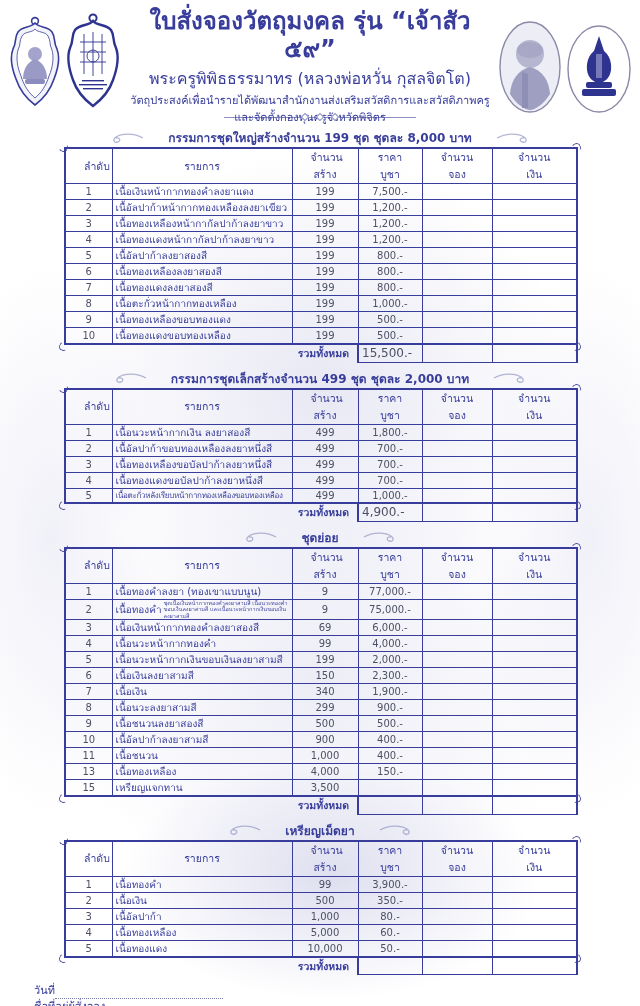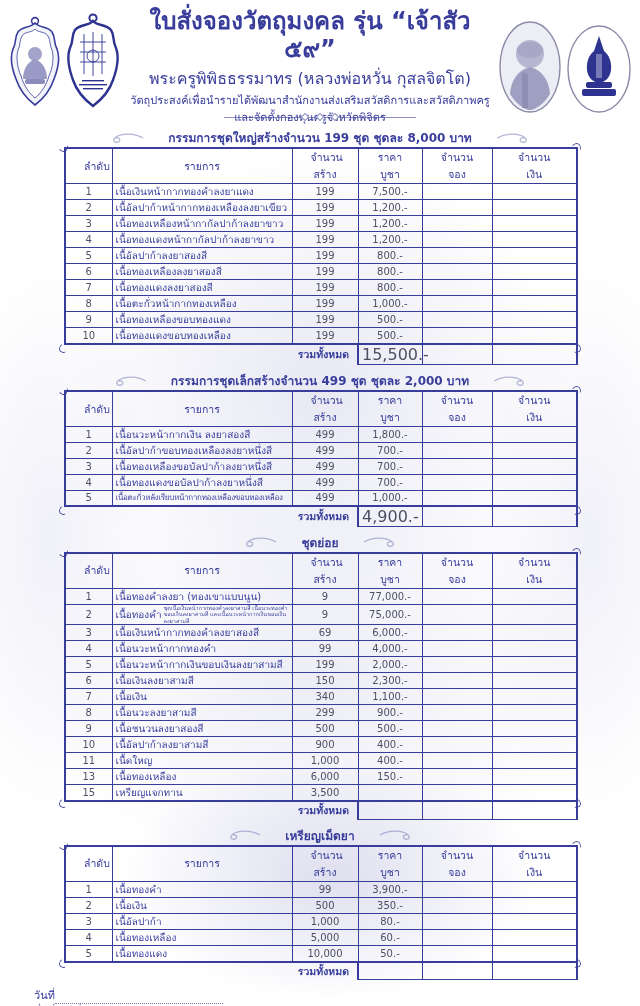--- a/index.html
+++ b/index.html
@@ -58,21 +58,21 @@
   td.cell-no{text-align:center;color:var(--num)}
   td.cell-item{text-align:left;color:var(--p);white-space:nowrap;overflow:hidden}
   td.cell-item .small-item{font-size:8px;letter-spacing:-.3px}
   td.cell-item .note{display:inline-block;vertical-align:middle;font-size:5.5px;line-height:1.2;white-space:normal;width:130px;margin-left:2px;color:var(--p)}
   td.cell-num{text-align:center;color:var(--num)}
   tr.total-row td{border:none}
   tr.total-row .sum-label{text-align:right;color:var(--p);font-weight:bold;font-size:10.5px;padding-right:8px}
   tr.total-row .boxed{border:1px solid var(--p)}
   tr.total-row .box-l{border-left:2px solid var(--p)}
   tr.total-row .box-r{border-right:2px solid var(--p)}
-  tr.total-row .boxed{border-top-width:1.5px;border-bottom-width:1.5px;text-align:right;color:var(--num);font-size:16px;height:16px}
+  tr.total-row .boxed{border-top-width:1.5px;border-bottom-width:1.5px;text-align:left;color:var(--num);font-size:12px;height:16px}
   
   .footer{margin:8px 34px 0 34px;font-size:11px;color:var(--p)}
   .f-line{display:flex;align-items:flex-end;height:16px}
   .f-label{white-space:nowrap;font-weight:normal}
   .dots{display:inline-block;border-bottom:1.5px dotted var(--dot);height:11px}
   .dots.date{width:168px}
   .dots.grow{flex:1}
   .f-line.right{justify-content:flex-end}
   .dots.recv{width:130px}
 </style>
@@ -443,21 +443,21 @@
                   <td class="cell-item"><span>เนื้อเงินลงยาสามสี</span></td>
                   <td class="cell-num">150</td>
                   <td class="cell-num">2,300.-</td>
                   <td></td>
                   <td class="outer-r"></td>
                 </tr>
                 <tr>
                   <td class="cell-no outer-l">7</td>
                   <td class="cell-item"><span>เนื้อเงิน</span></td>
                   <td class="cell-num">340</td>
-                  <td class="cell-num">1,100.-</td>
+                  <td class="cell-num">1,900.-</td>
                   <td></td>
                   <td class="outer-r"></td>
                 </tr>
                 <tr>
                   <td class="cell-no outer-l">8</td>
                   <td class="cell-item"><span>เนื้อนวะลงยาสามสี</span></td>
                   <td class="cell-num">299</td>
                   <td class="cell-num">900.-</td>
                   <td></td>
                   <td class="outer-r"></td>
@@ -473,30 +473,30 @@
                 <tr>
                   <td class="cell-no outer-l">10</td>
                   <td class="cell-item"><span>เนื้อัลปาก้าลงยาสามสี</span></td>
                   <td class="cell-num">900</td>
                   <td class="cell-num">400.-</td>
                   <td></td>
                   <td class="outer-r"></td>
                 </tr>
                 <tr>
                   <td class="cell-no outer-l">11</td>
-                  <td class="cell-item"><span>เนื้ดใหญ</span></td>
+                  <td class="cell-item"><span>เนื้อชนวน</span></td>
                   <td class="cell-num">1,000</td>
                   <td class="cell-num">400.-</td>
                   <td></td>
                   <td class="outer-r"></td>
                 </tr>
                 <tr>
                   <td class="cell-no outer-l">13</td>
                   <td class="cell-item"><span>เนื้อทองเหลือง</span></td>
-                  <td class="cell-num">6,000</td>
+                  <td class="cell-num">4,000</td>
                   <td class="cell-num">150.-</td>
                   <td></td>
                   <td class="outer-r"></td>
                 </tr>
                 <tr style="border-bottom: 2px solid var(--p);">
                   <td class="cell-no outer-l" style="border-bottom-width: 2px;">15</td>
                   <td class="cell-item" style="border-bottom-width: 2px;"><span>เหรียญแจกทาน</span></td>
                   <td class="cell-num" style="border-bottom-width: 2px;">3,500</td>
                   <td class="cell-num" style="border-bottom-width: 2px;"></td>
                   <td style="border-bottom-width: 2px;"></td>

